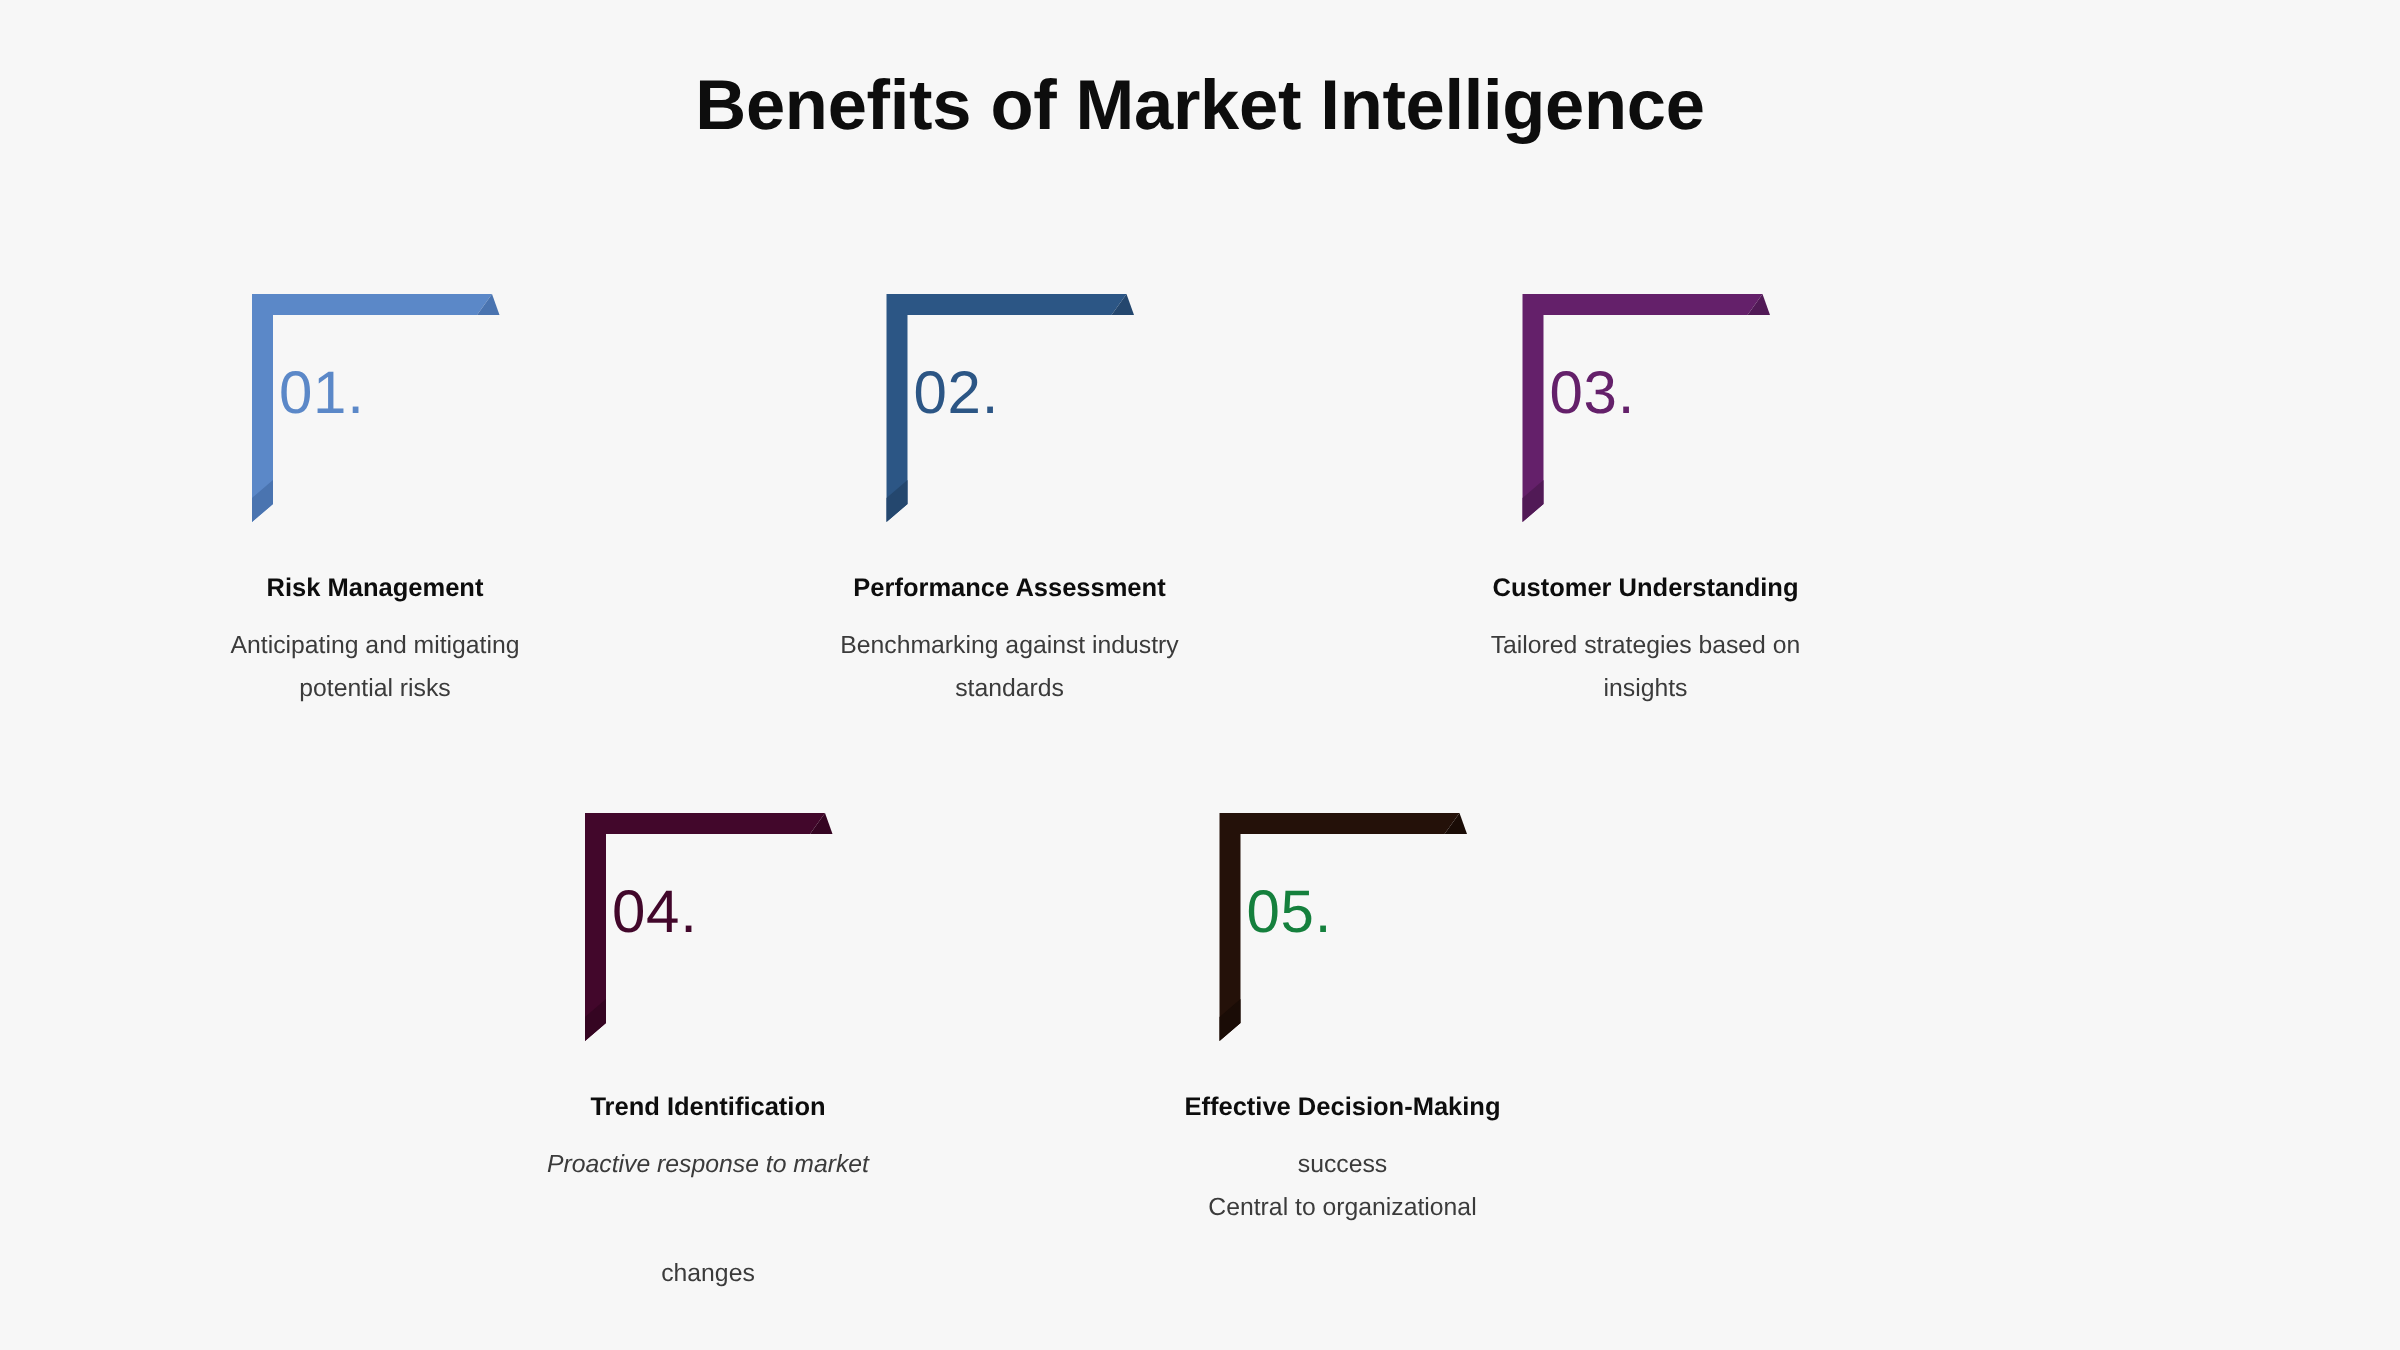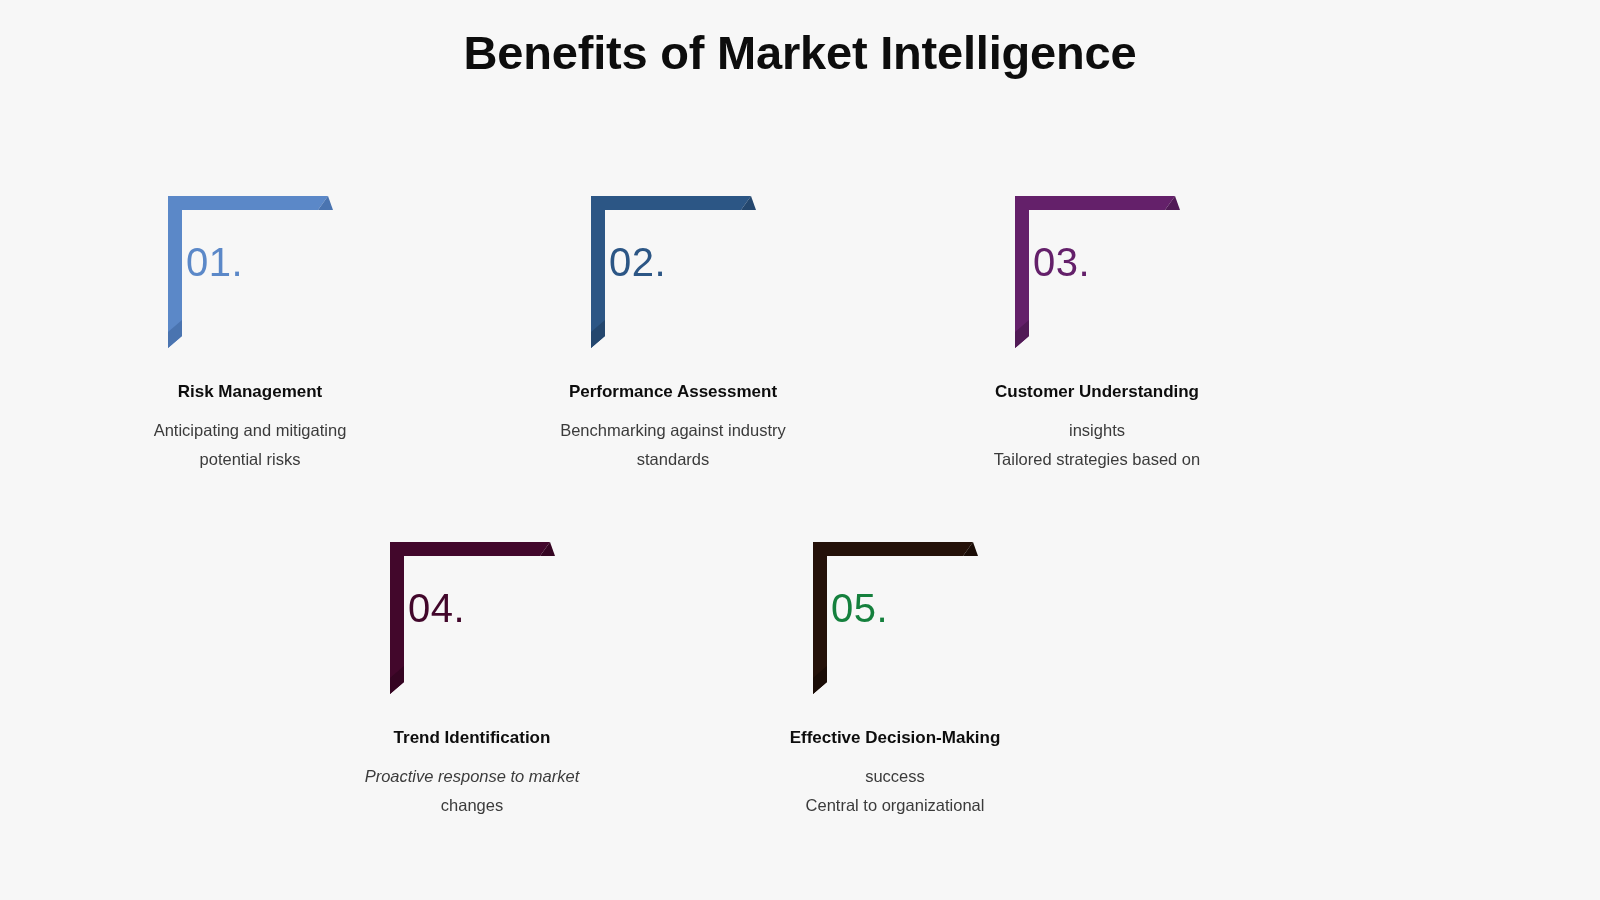--- a/index.html
+++ b/index.html
@@ -17,21 +17,21 @@
 
   #page-root {
     position: relative;
     width: 1600px;
     height: 900px;
   }
 
   
   .page-title {
     position: absolute;
-    top: 25px;
+    top: 42px;
     left: 0;
     width: 1600px;
     text-align: center;
     font-size: 47px;
     font-weight: bold;
     color: #0d0d0d;
     letter-spacing: -0.2px;
     font-family: "Liberation Sans", sans-serif;
   }
 
@@ -138,38 +138,38 @@
     <div class="bracket-wrap">
       <svg class="bracket-svg" width="320" height="168" viewBox="0 0 320 168">
         <polygon points="78,8 238,8 228,22 92,22 92,148 78,160" fill="#64206a"></polygon>
         <polygon points="238,8 228,22 243,22" fill="#511a56"></polygon>
         <polygon points="92,132 92,148 78,160 78,144" fill="#511a56"></polygon>
       </svg>
       <div class="card-number" style="color:#64206a">03.</div>
     </div>
     <div class="card-title">Customer Understanding</div>
     <div class="card-desc">
+      <span style="display: block;">Tailored strategies based on</span>
       <span style="display: block;">insights</span>
-      <span style="display: block;">Tailored strategies based on</span>
     </div>
   </div>
 
   <div class="card" id="card-4">
     <div class="bracket-wrap">
       <svg class="bracket-svg" width="320" height="168" viewBox="0 0 320 168">
         <polygon points="78,8 238,8 228,22 92,22 92,148 78,160" fill="#42072b"></polygon>
         <polygon points="238,8 228,22 243,22" fill="#350522"></polygon>
         <polygon points="92,132 92,148 78,160 78,144" fill="#350522"></polygon>
       </svg>
       <div class="card-number" style="color:#42072b">04.</div>
     </div>
     <div class="card-title">Trend Identification</div>
     <div class="card-desc">
       <span style="display: block; font-style: italic;">Proactive response to market</span>
-      <span style="display: block;">changes</span>
+      <span style="display: block; margin-top: 44px;">changes</span>
     </div>
   </div>
 
   <div class="card" id="card-5">
     <div class="bracket-wrap">
       <svg class="bracket-svg" width="320" height="168" viewBox="0 0 320 168">
         <polygon points="78,8 238,8 228,22 92,22 92,148 78,160" fill="#241109"></polygon>
         <polygon points="238,8 228,22 243,22" fill="#1a0c06"></polygon>
         <polygon points="92,132 92,148 78,160 78,144" fill="#1a0c06"></polygon>
       </svg>

